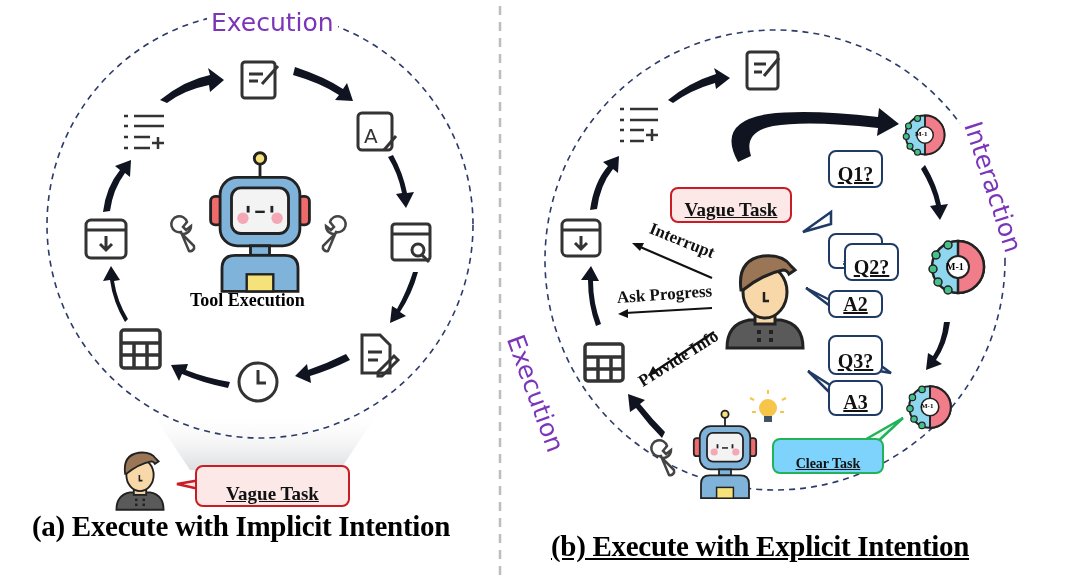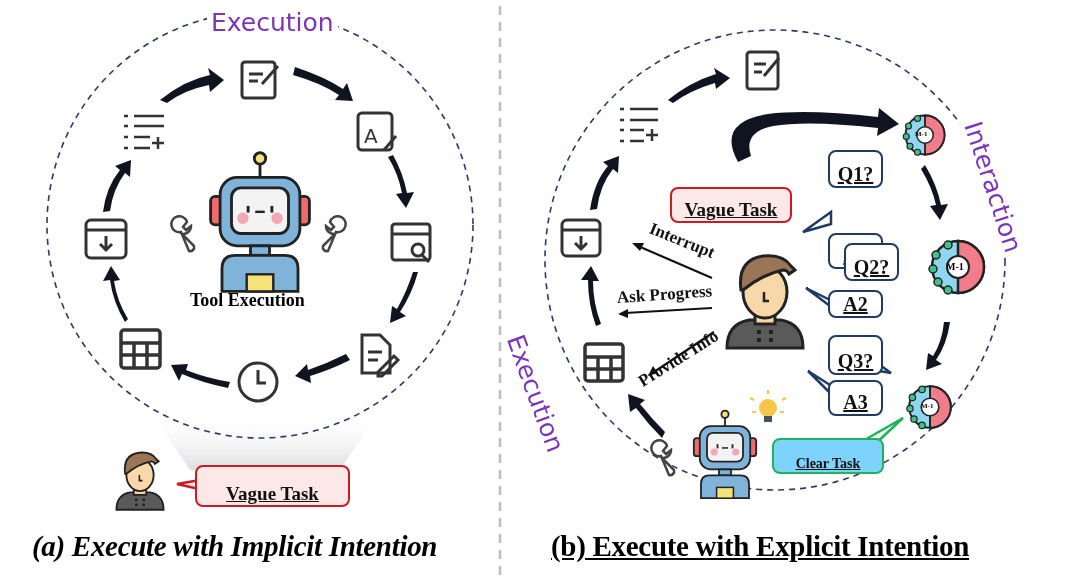--- a/index.html
+++ b/index.html
@@ -211,21 +211,21 @@
       <rect x="-4" y="8" width="8" height="6" fill="#3f5466"></rect>
     <path d="M-14 -8 l-4 -2 M14 -8 l4 -2 M0 -14 v-4 M-12 4 h-4 M12 4 h4" stroke="#f6c54a" stroke-width="2"></path>
   </g>
 </svg>
 
 <div class="abs sans purple" style="left:207px;top:8px;background:#fff;padding:0 4px;">Execution</div>
 <div class="abs serif" style="left:190px;top:290px;font-weight:bold;font-size:18px;text-align:right;">Tool Execution</div>
 <div class="bubble b-red" style="left:195px;top:465px;width:155px;height:42px;">
     <span>Vague Task</span>
   </div>
-<div class="abs caption" style="left:32px;top:530px;font-style:italic;">(a) Execute with Implicit Intention</div>
+<div class="abs caption" style="left:32px;top:510px;">(a) Execute with Implicit Intention</div>
 
 <div class="abs sans purple" style="left:985px;top:115px;transform:rotate(72deg);transform-origin:left top;background:#fff;padding:0 3px;">Interaction</div>
 <div class="abs sans purple" style="left:527px;top:328px;transform:rotate(70deg);transform-origin:left top;background:#fff;padding:0 3px;">Execution</div>
 
 <div class="bubble b-red" style="left:670px;top:187px;width:122px;height:36px;">
     <span>Vague Task</span>
   </div>
 
 <div class="abs arrow-label" style="left:650px;top:218px;transform:rotate(22deg);">Interrupt</div>
 <div class="abs arrow-label" style="left:617px;top:288px;transform:rotate(-4deg);">Ask Progress</div>

